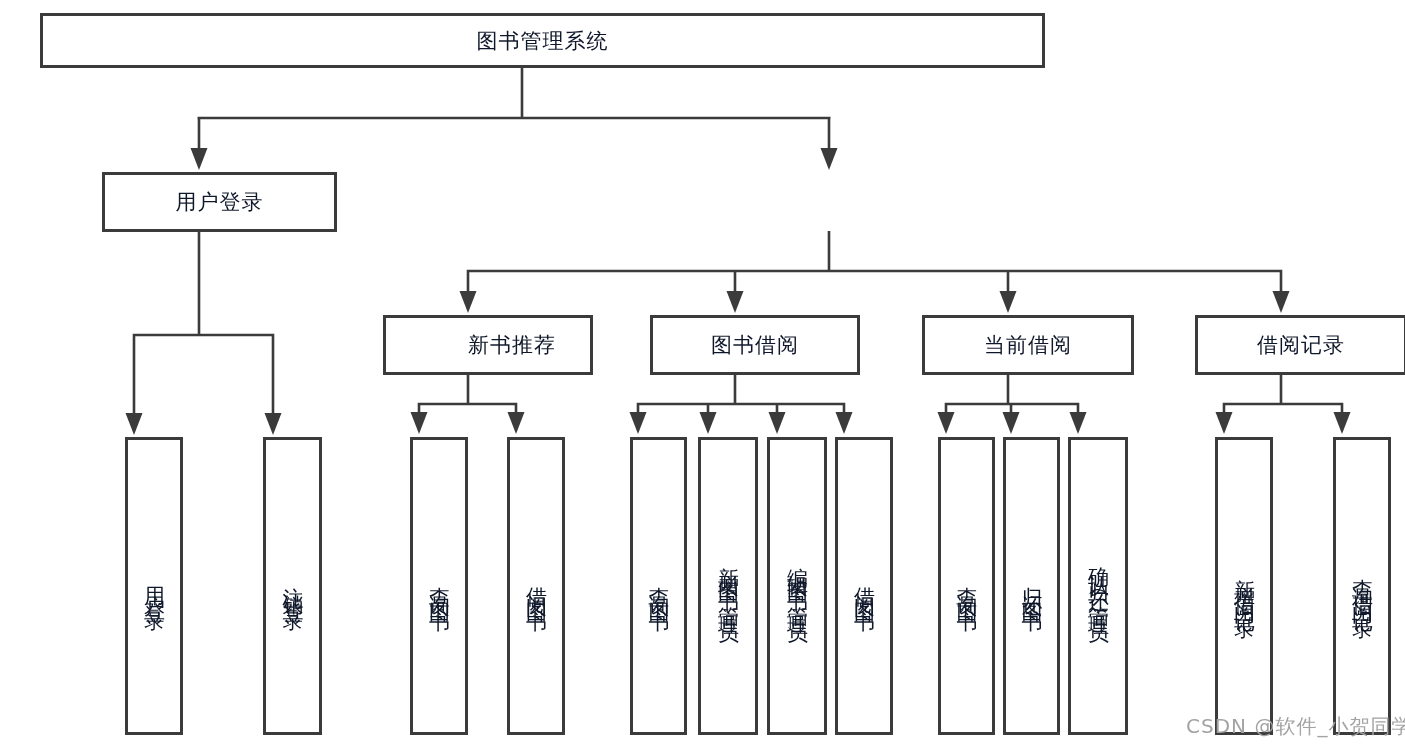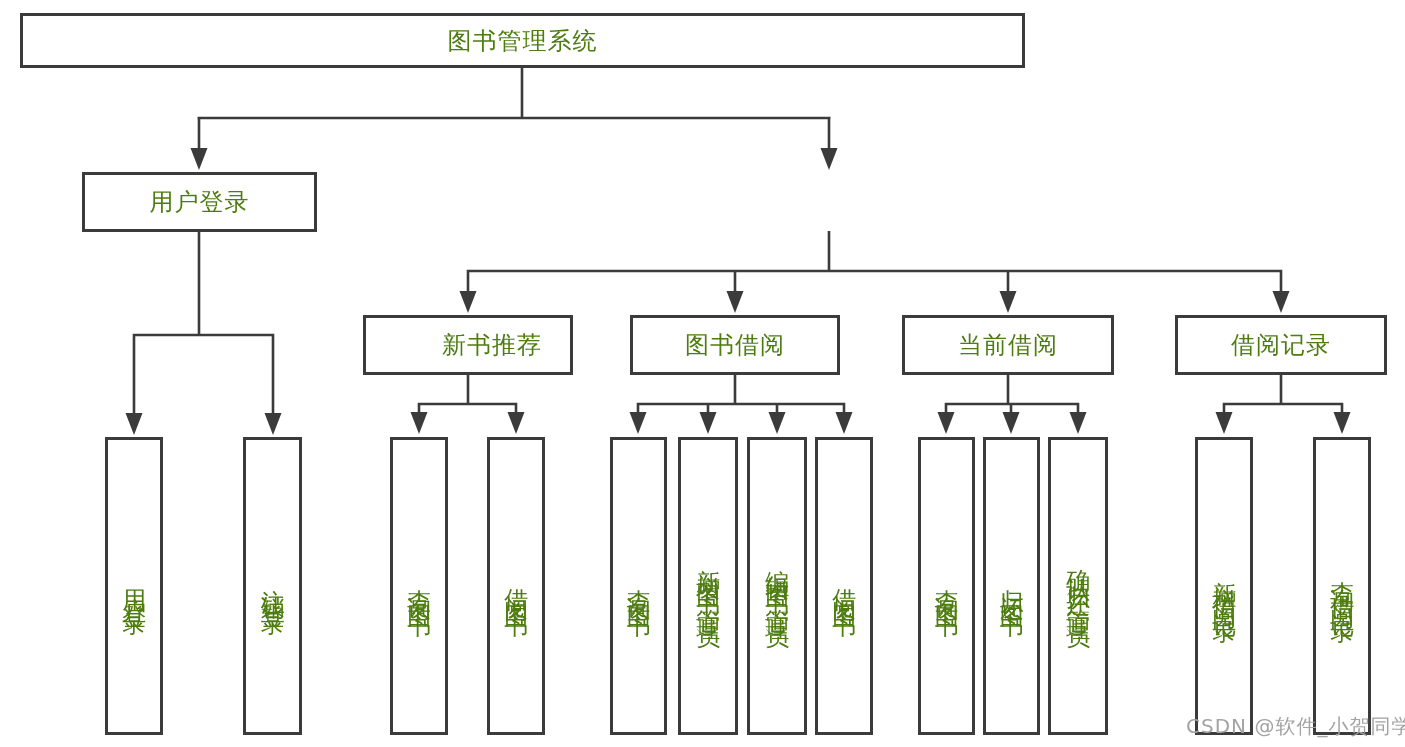--- a/index.html
+++ b/index.html
@@ -13,24 +13,25 @@
   #stage { position: absolute; left: 0; top: 0; width: 1405px; height: 747px; }
   #connectors { position: absolute; left: 0; top: 0; z-index: 1; }
   .node {
     position: absolute;
     box-sizing: border-box;
     border: 3px solid #3b3b3b;
     background: #ffffff;
     display: flex;
     align-items: center;
     justify-content: center;
-    color: #4d7c0f;
-    font-size: 24px;
+    color: #0f172a;
+    font-size: 21px;
     z-index: 2;
     letter-spacing: 1px;
+    margin-left: 20px;
   }
   .node.v span {
     writing-mode: vertical-rl;
     text-orientation: mixed;
     letter-spacing: 8px;
     line-height: 1.1;
     white-space: nowrap;
   }
   .watermark {
     position: absolute;

